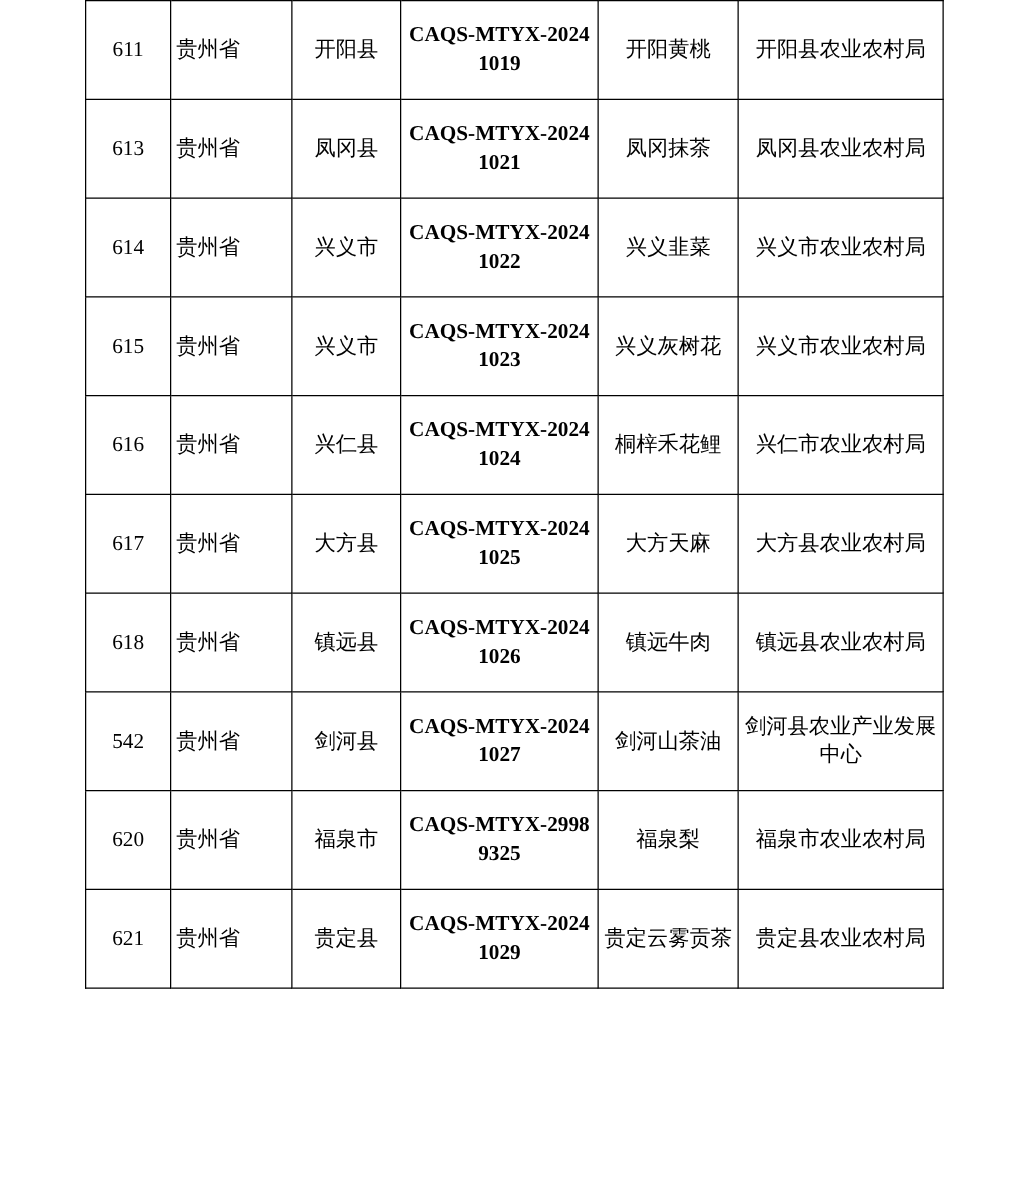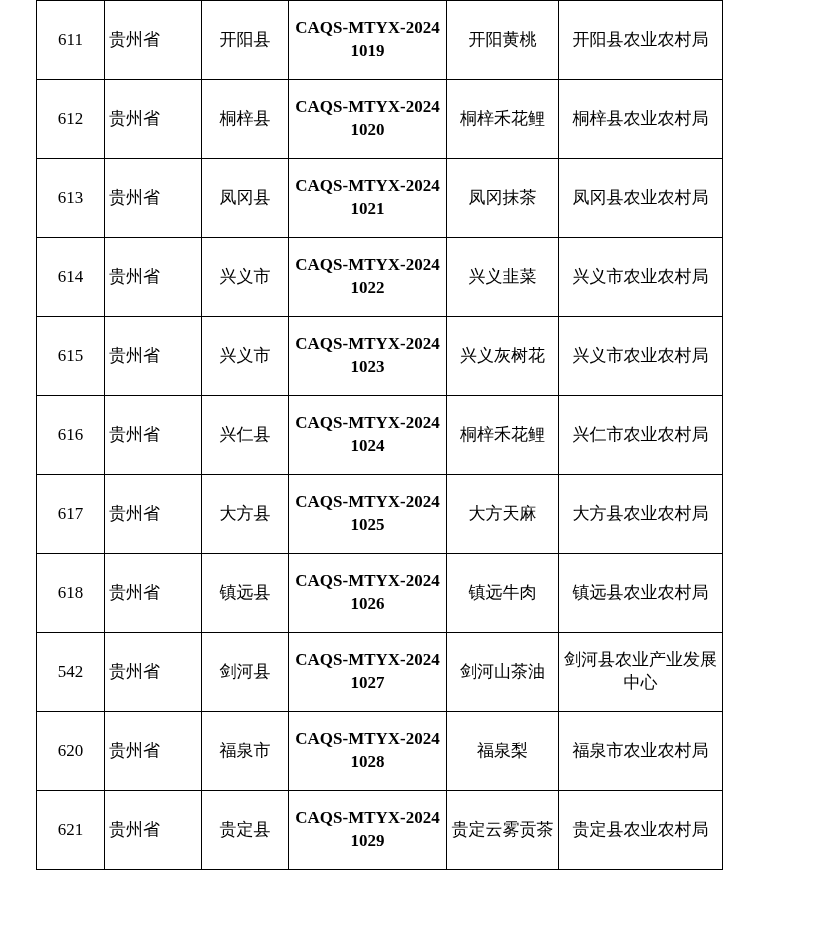--- a/index.html
+++ b/index.html
@@ -16,21 +16,21 @@
   }
   .page {
     position: relative;
     width: 820px;
     height: 948px;
     box-sizing: border-box;
   }
   table.reg-table {
     border-collapse: collapse;
     table-layout: fixed;
-    margin-left: 36px;
+    margin-left: 68px;
     margin-top: 0;
     width: 686px;
   }
   table.reg-table td {
     border: 1px solid #000000;
     padding: 0 4px;
     font-size: 17px;
     line-height: 1.35;
     vertical-align: middle;
     word-break: break-all;
@@ -66,28 +66,20 @@
       <col class="c-org">
     </colgroup>
     <tbody>
         <tr class="row">
           <td class="index-cell">611</td>
           <td class="prov-cell">贵州省</td>
           <td class="city-cell">开阳县</td>
           <td class="code-cell">CAQS-MTYX-20241019</td>
           <td class="prod-cell">开阳黄桃</td>
           <td class="org-cell">开阳县农业农村局</td>
-        </tr>
-        <tr class="row">
-          <td class="index-cell">612</td>
-          <td class="prov-cell">贵州省</td>
-          <td class="city-cell">桐梓县</td>
-          <td class="code-cell">CAQS-MTYX-20241020</td>
-          <td class="prod-cell">桐梓禾花鲤</td>
-          <td class="org-cell">桐梓县农业农村局</td>
         </tr>
         <tr class="row">
           <td class="index-cell">613</td>
           <td class="prov-cell">贵州省</td>
           <td class="city-cell">凤冈县</td>
           <td class="code-cell">CAQS-MTYX-20241021</td>
           <td class="prod-cell">凤冈抹茶</td>
           <td class="org-cell">凤冈县农业农村局</td>
         </tr>
         <tr class="row">
@@ -135,21 +127,21 @@
           <td class="prov-cell">贵州省</td>
           <td class="city-cell">剑河县</td>
           <td class="code-cell">CAQS-MTYX-20241027</td>
           <td class="prod-cell">剑河山茶油</td>
           <td class="org-cell">剑河县农业产业发展中心</td>
         </tr>
         <tr class="row">
           <td class="index-cell">620</td>
           <td class="prov-cell">贵州省</td>
           <td class="city-cell">福泉市</td>
-          <td class="code-cell">CAQS-MTYX-20241028</td>
+          <td class="code-cell">CAQS-MTYX-29989325</td>
           <td class="prod-cell">福泉梨</td>
           <td class="org-cell">福泉市农业农村局</td>
         </tr>
         <tr class="row">
           <td class="index-cell">621</td>
           <td class="prov-cell">贵州省</td>
           <td class="city-cell">贵定县</td>
           <td class="code-cell">CAQS-MTYX-20241029</td>
           <td class="prod-cell">贵定云雾贡茶</td>
           <td class="org-cell">贵定县农业农村局</td>

